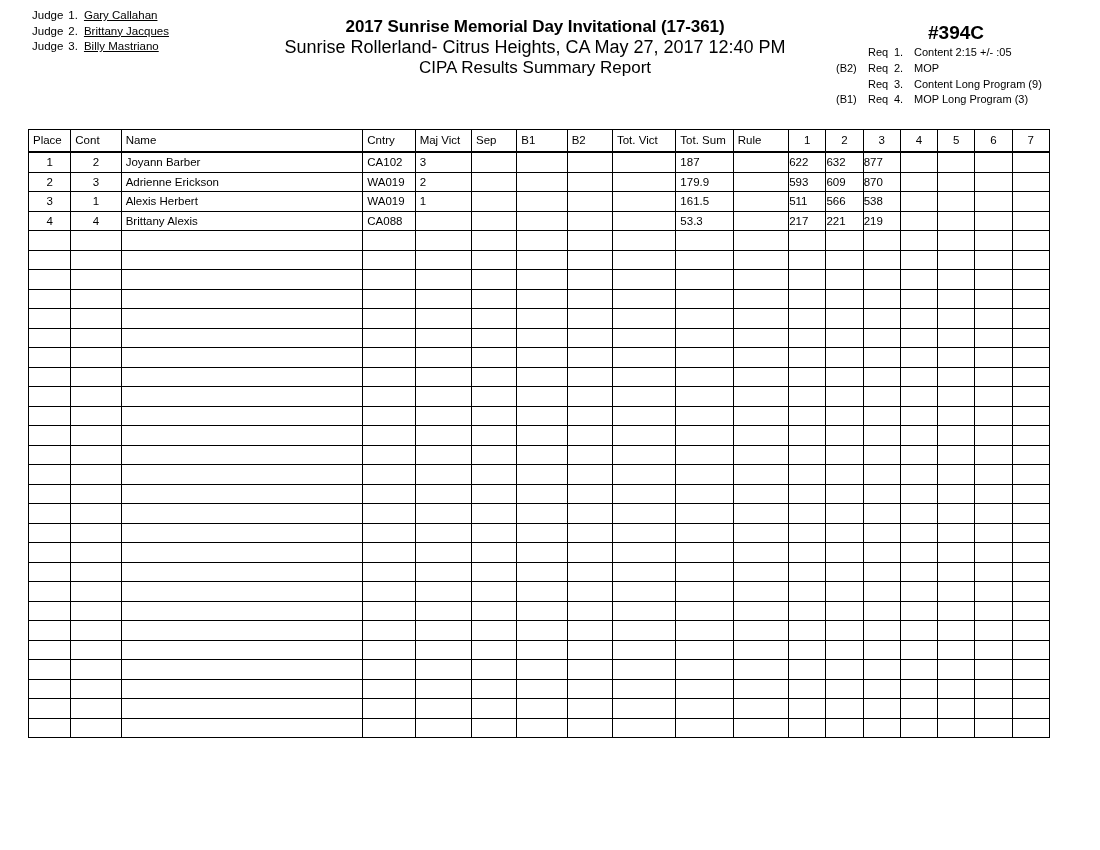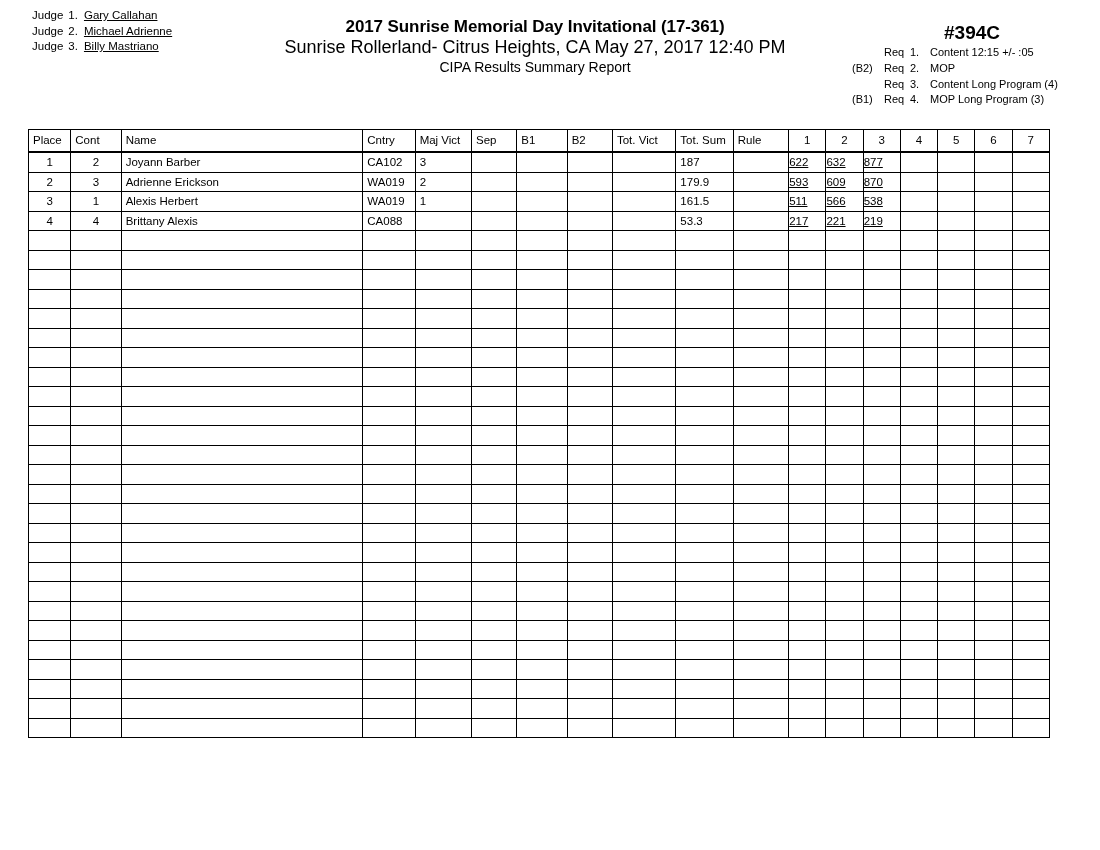--- a/index.html
+++ b/index.html
@@ -52,27 +52,27 @@
     font-size: 18px;
     line-height: 20px;
   }
   #category-title {
     font-size: 18.5px;
     font-weight: bold;
     line-height: 24px;
     letter-spacing: -0.2px;
   }
   #report-title {
-    font-size: 14px;
+    font-size: 17px;
     line-height: 21px;
   }
 
   #reqblock {
     position: absolute;
-    right: 8px;
+    right: 24px;
     top: 22px;
     width: 240px;
     text-align: left;
   }
   #event-number {
     font-size: 19px;
     font-weight: bold;
     text-align: center;
     line-height: 22px;
     margin-bottom: 1px;
@@ -120,62 +120,62 @@
   }
   table#results thead th {
     height: 21px;
     line-height: 21px;
     border-bottom: 2.5px solid #000000;
   }
   table#results { border: 1.5px solid #000000; }
 
   
   .c-center { text-align: center !important; padding-left: 0 !important; }
-  .c-right  { text-align: center; padding-left: 0 !important; padding-right: 5px !important; text-decoration: underline; }
+  .c-right  { text-align: center; padding-left: 0 !important; padding-right: 5px !important; }
   .jhead    { text-align: center !important; padding-left: 0 !important; }
 </style>
 </head>
 <body>
 
 <div id="page">
 
   <div id="header">
 
     <div id="judges">
         <span class="judge-line"><span class="judge-word">Judge</span><span class="judge-num">1.</span><span class="judge-name">Gary Callahan</span></span>
-        <span class="judge-line"><span class="judge-word">Judge</span><span class="judge-num">2.</span><span class="judge-name">Michael Adrienne</span></span>
+        <span class="judge-line"><span class="judge-word">Judge</span><span class="judge-num">2.</span><span class="judge-name">Brittany Jacques</span></span>
         <span class="judge-line"><span class="judge-word">Judge</span><span class="judge-num">3.</span><span class="judge-name">Billy Mastriano</span></span>
       </div>
 
     <div id="titles">
       <div id="event-title">2017 Sunrise Memorial Day Invitational (17-361)</div>
       <div id="event-subtitle">Sunrise Rollerland- Citrus Heights, CA  May 27, 2017  12:40 PM</div>
       <div id="report-title">CIPA Results Summary Report</div>
     </div>
 
     <div id="reqblock">
       <div id="event-number">#394C</div>
       <div id="req-list">
           <div class="req-row">
             <span class="req-bonus"></span>
             <span class="req-label">Req</span>
             <span class="req-num">1.</span>
-            <span class="req-text">Content 12:15 +/- :05</span>
+            <span class="req-text">Content 2:15 +/- :05</span>
           </div>
           <div class="req-row">
             <span class="req-bonus">(B2)</span>
             <span class="req-label">Req</span>
             <span class="req-num">2.</span>
             <span class="req-text">MOP</span>
           </div>
           <div class="req-row">
             <span class="req-bonus"></span>
             <span class="req-label">Req</span>
             <span class="req-num">3.</span>
-            <span class="req-text">Content Long Program (4)</span>
+            <span class="req-text">Content Long Program (9)</span>
           </div>
           <div class="req-row">
             <span class="req-bonus">(B1)</span>
             <span class="req-label">Req</span>
             <span class="req-num">4.</span>
             <span class="req-text">MOP   Long Program (3)</span>
           </div>
         </div>
     </div>
 

